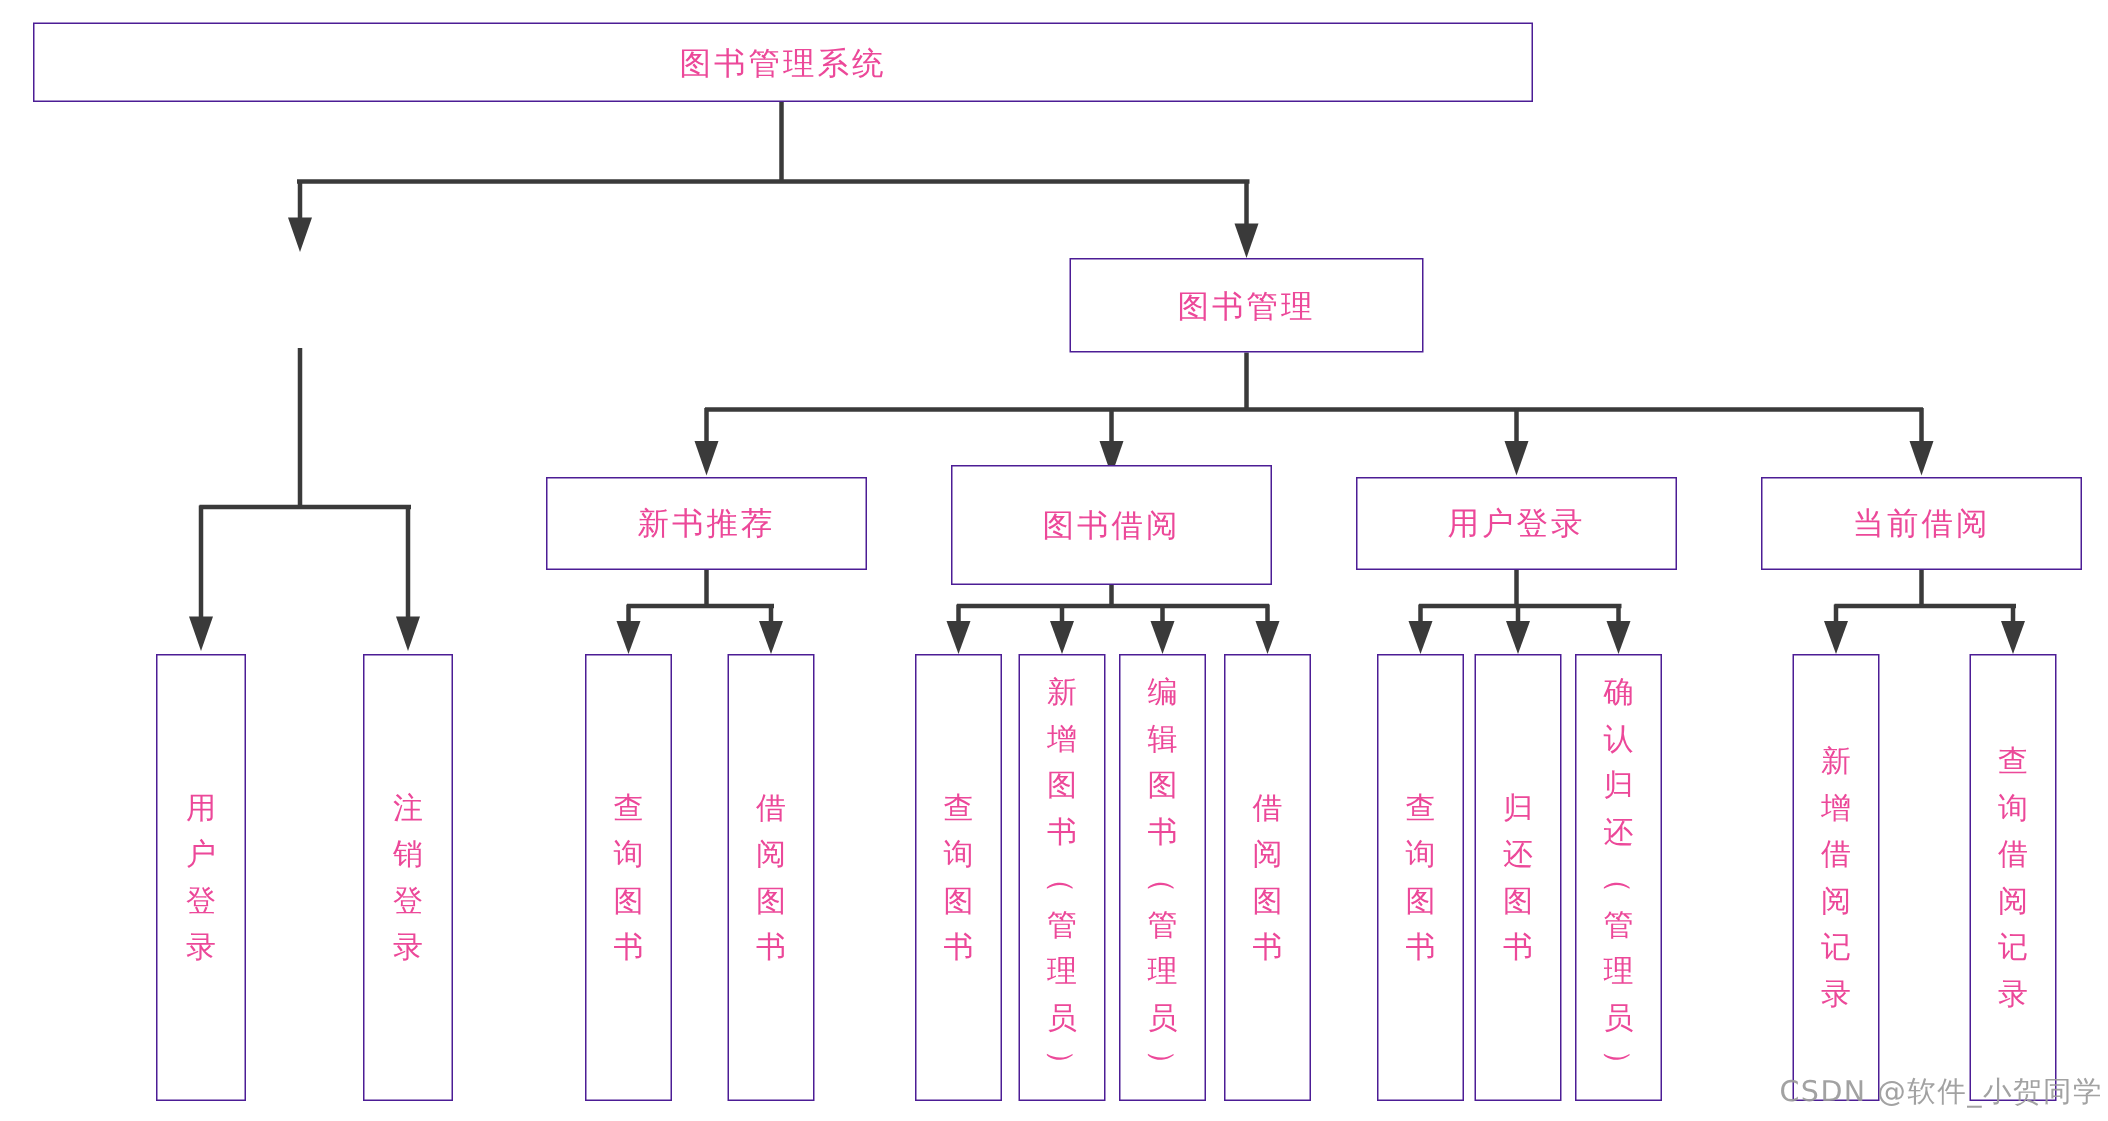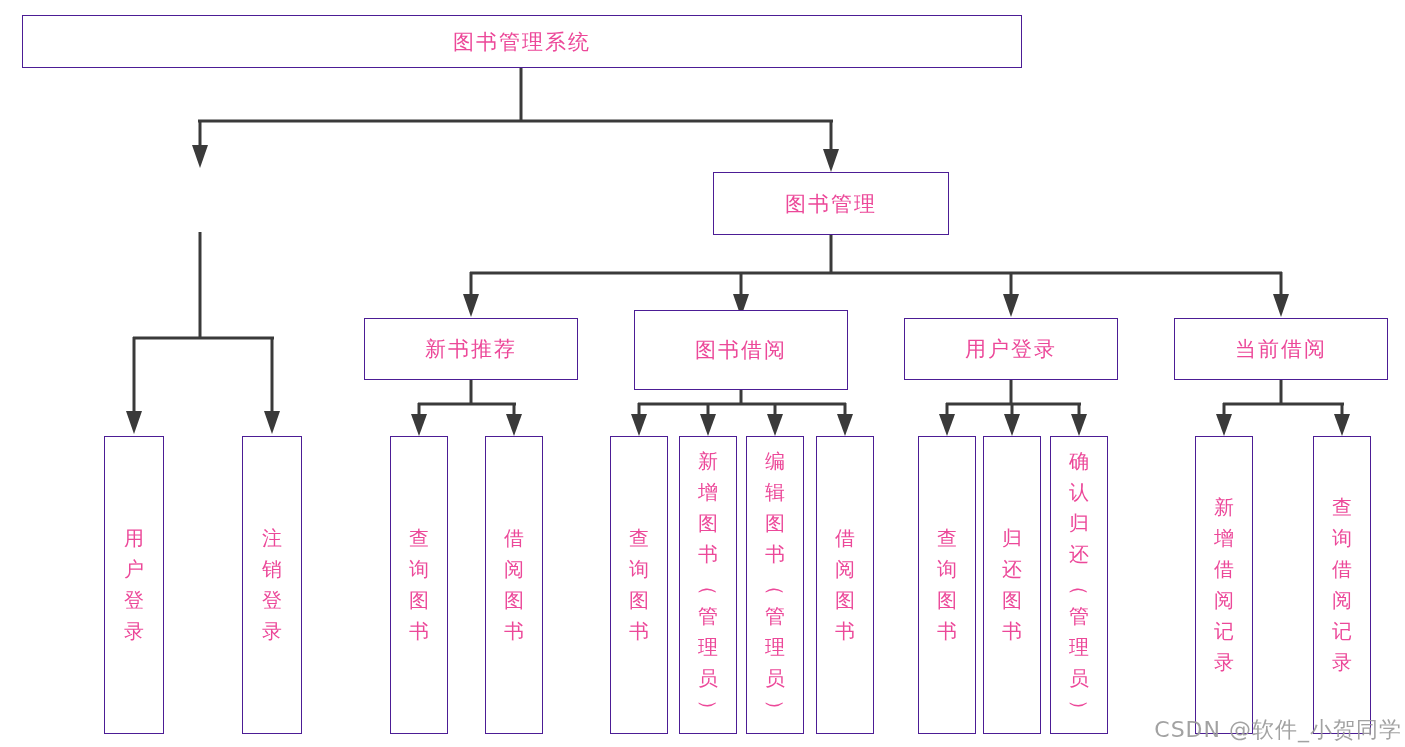--- a/index.html
+++ b/index.html
@@ -16,21 +16,21 @@
     font-size:21px;letter-spacing:2px;z-index:2;
   }
   .leaf{
     font-size:20px;letter-spacing:0;
     flex-direction:column;gap:10px;
   }
   .leaf span{display:block;line-height:21px;}
   .leaf span.rot{transform:rotate(90deg);}
   .watermark{
     position:absolute;right:3px;top:715px;z-index:3;
-    font-size:22px;color:rgba(154,154,154,0.92);letter-spacing:1px;
+    font-size:19px;color:rgba(154,154,154,0.92);letter-spacing:1px;
     white-space:nowrap;
   }
 </style>
 </head>
 <body>
 
 <div class="canvas">
 
   <svg class="connectors" viewBox="0 0 1405 747" xmlns="http://www.w3.org/2000/svg">
     <g stroke="#3a3a3a" stroke-width="3" fill="none">

